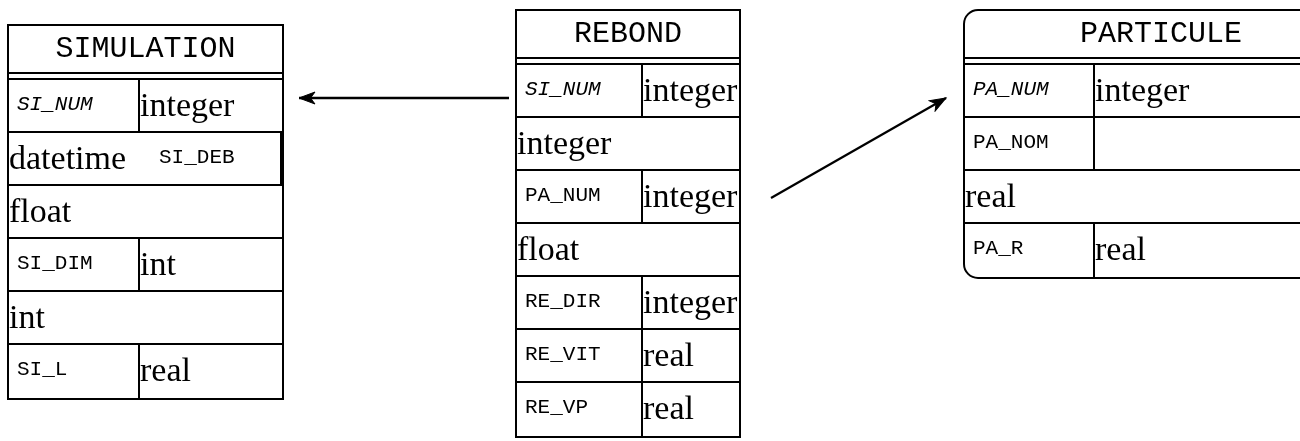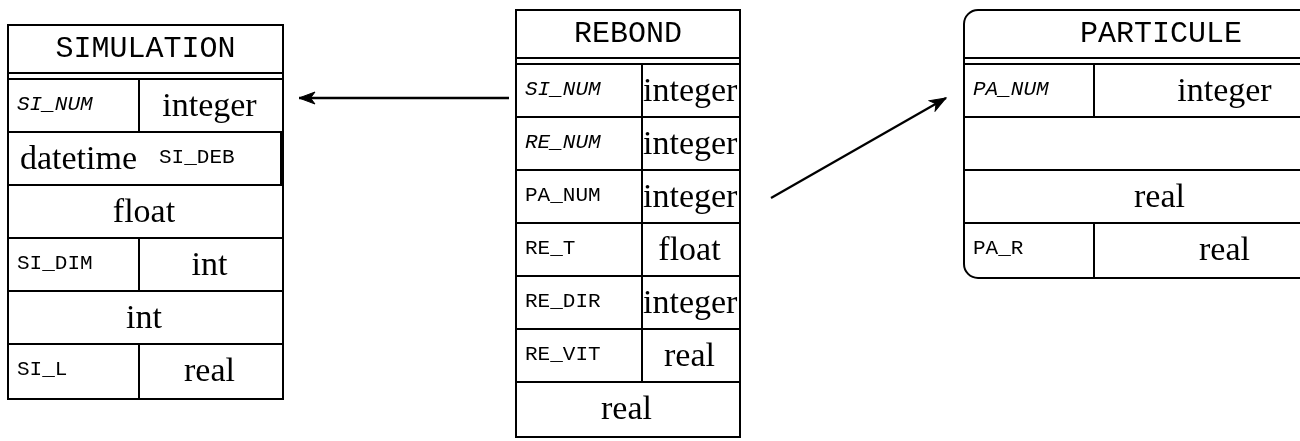--- a/index.html
+++ b/index.html
@@ -22,21 +22,21 @@
   .dgap { height:4px; border-bottom:2px solid #000; }
   .row { display:flex; height:53px; box-sizing:border-box; border-bottom:2px solid #000; }
   .row:last-child { border-bottom:none; }
   .cell { line-height:50px; white-space:nowrap; overflow:hidden; }
   .cell.field {
     box-sizing:border-box; border-right:2px solid #000;
     padding-left:8px; font-size:21px;
     font-family:"Liberation Mono", monospace;
   }
   .cell.type {
-    flex:1; text-align:center; padding-right:3px;
+    flex:1; text-align:left; padding-right:3px;
     font-size:34px;
     font-family:"Liberation Serif", serif;
   }
   .pk { font-style:italic; }
   
   .t0 { left:7px;   top:24px; width:277px; }
   .t1 { left:515px; top:9px; width:226px; }
   .t2 { left:963px; top:9px; width:396px;border-radius:15px; }
   .t0 .cell.field { width:131px; }
   .t1 .cell.field { width:126px; }
@@ -76,52 +76,52 @@
   </div>
 
   <div class="etable t1">
     <div class="thead">REBOND</div>
     <div class="dgap"></div>
     <div class="row">
       <div class="cell field pk">SI_NUM</div>
       <div class="cell type">integer</div>
     </div>
     <div class="row">
-      <div class="cell field pk">RE_NUM</div>
       <div class="cell type">integer</div>
     </div>
     <div class="row">
       <div class="cell field">PA_NUM</div>
       <div class="cell type">integer</div>
     </div>
     <div class="row">
-      <div class="cell field">RE_T</div>
       <div class="cell type">float</div>
     </div>
     <div class="row">
       <div class="cell field">RE_DIR</div>
       <div class="cell type">integer</div>
     </div>
     <div class="row">
       <div class="cell field">RE_VIT</div>
       <div class="cell type">real</div>
     </div>
     <div class="row">
+      <div class="cell field">RE_VP</div>
       <div class="cell type">real</div>
     </div>
   </div>
 
   <div class="etable t2">
     <div class="thead">PARTICULE</div>
     <div class="dgap"></div>
     <div class="row">
       <div class="cell field pk">PA_NUM</div>
       <div class="cell type">integer</div>
     </div>
     <div class="row">
+      <div class="cell field">PA_NOM</div>
     </div>
     <div class="row">
       <div class="cell type">real</div>
     </div>
     <div class="row">
       <div class="cell field">PA_R</div>
       <div class="cell type">real</div>
     </div>
   </div>
 

